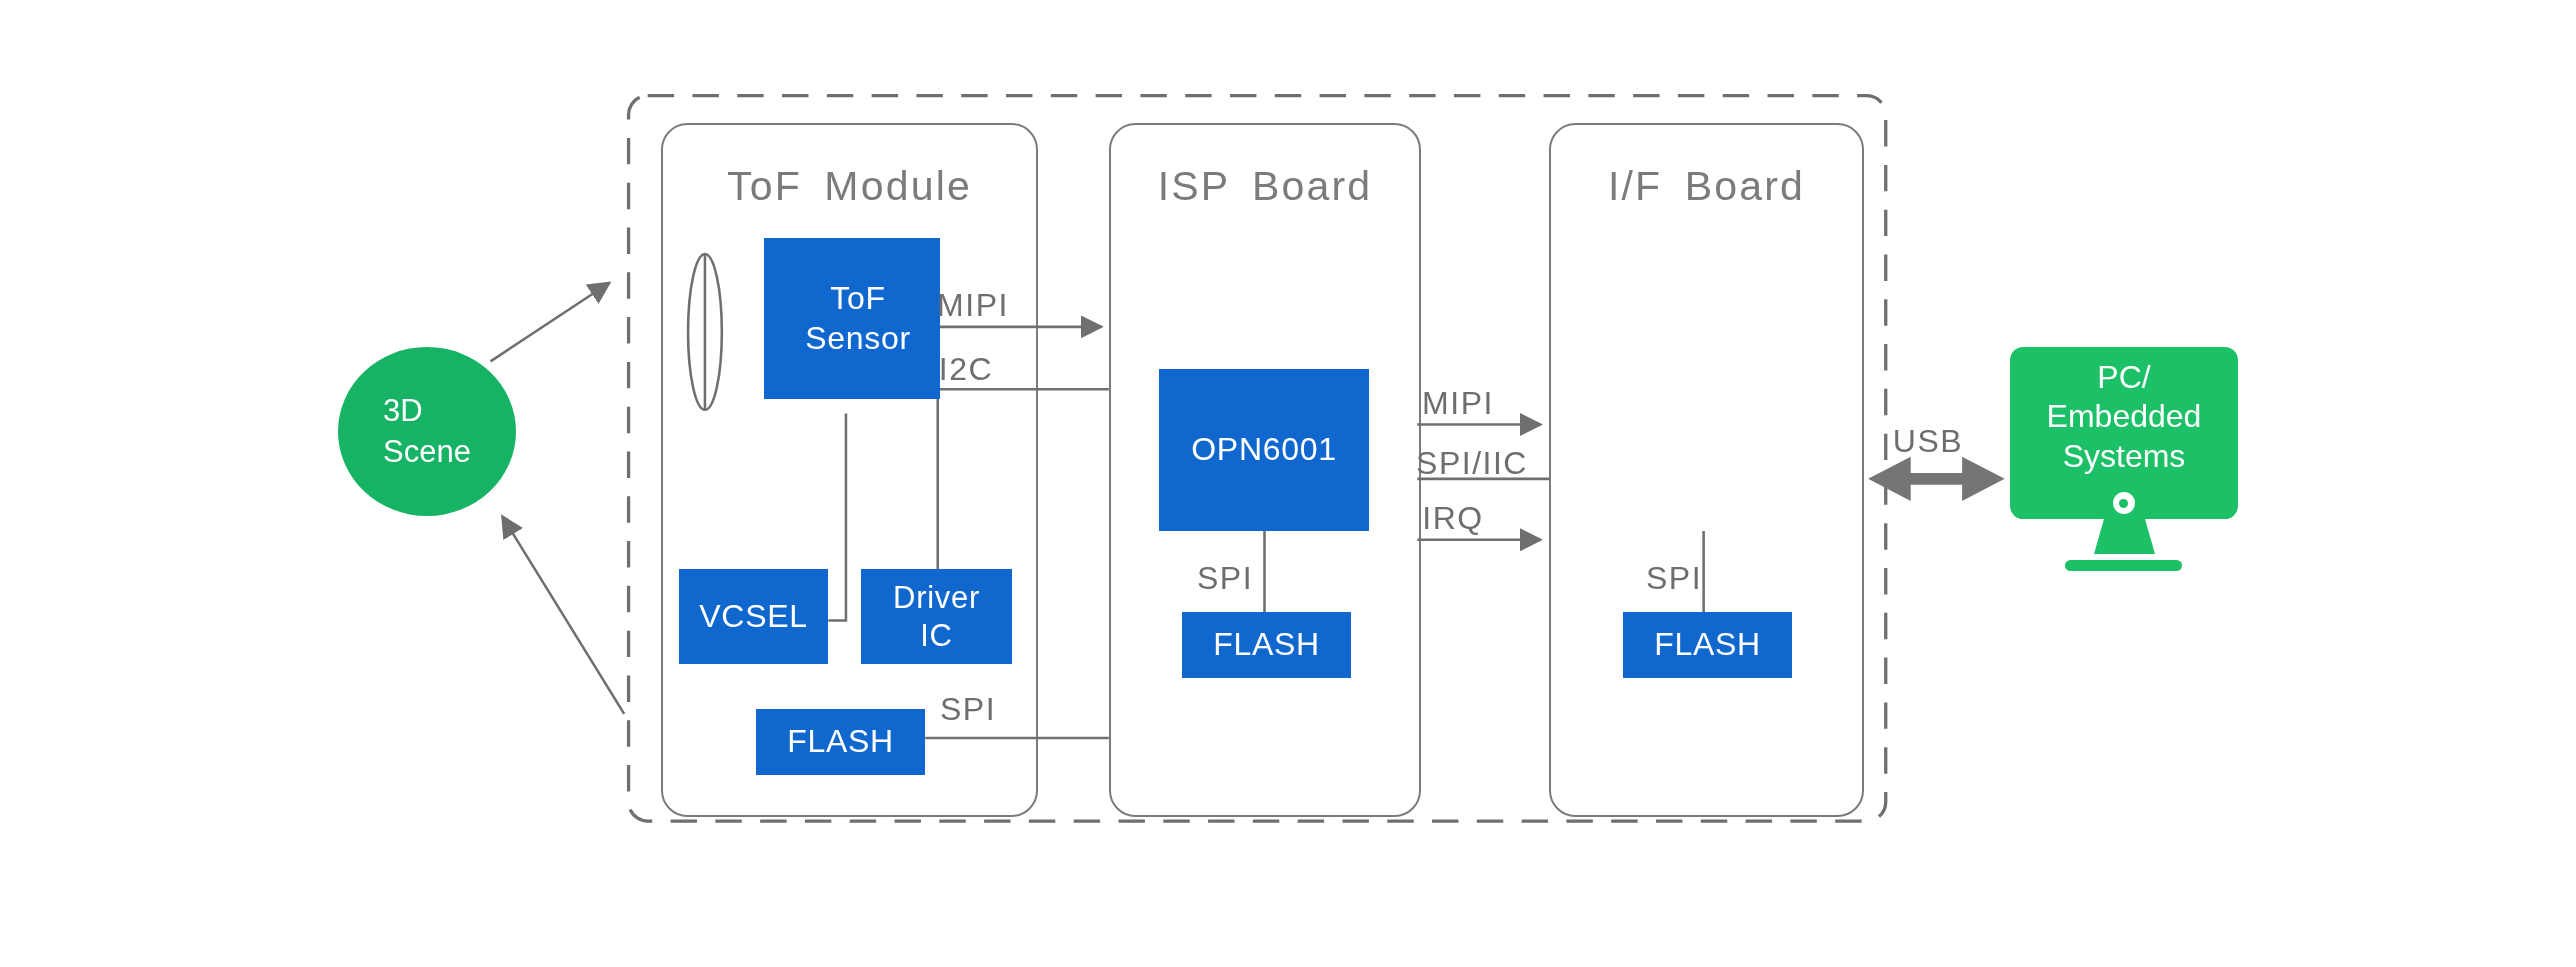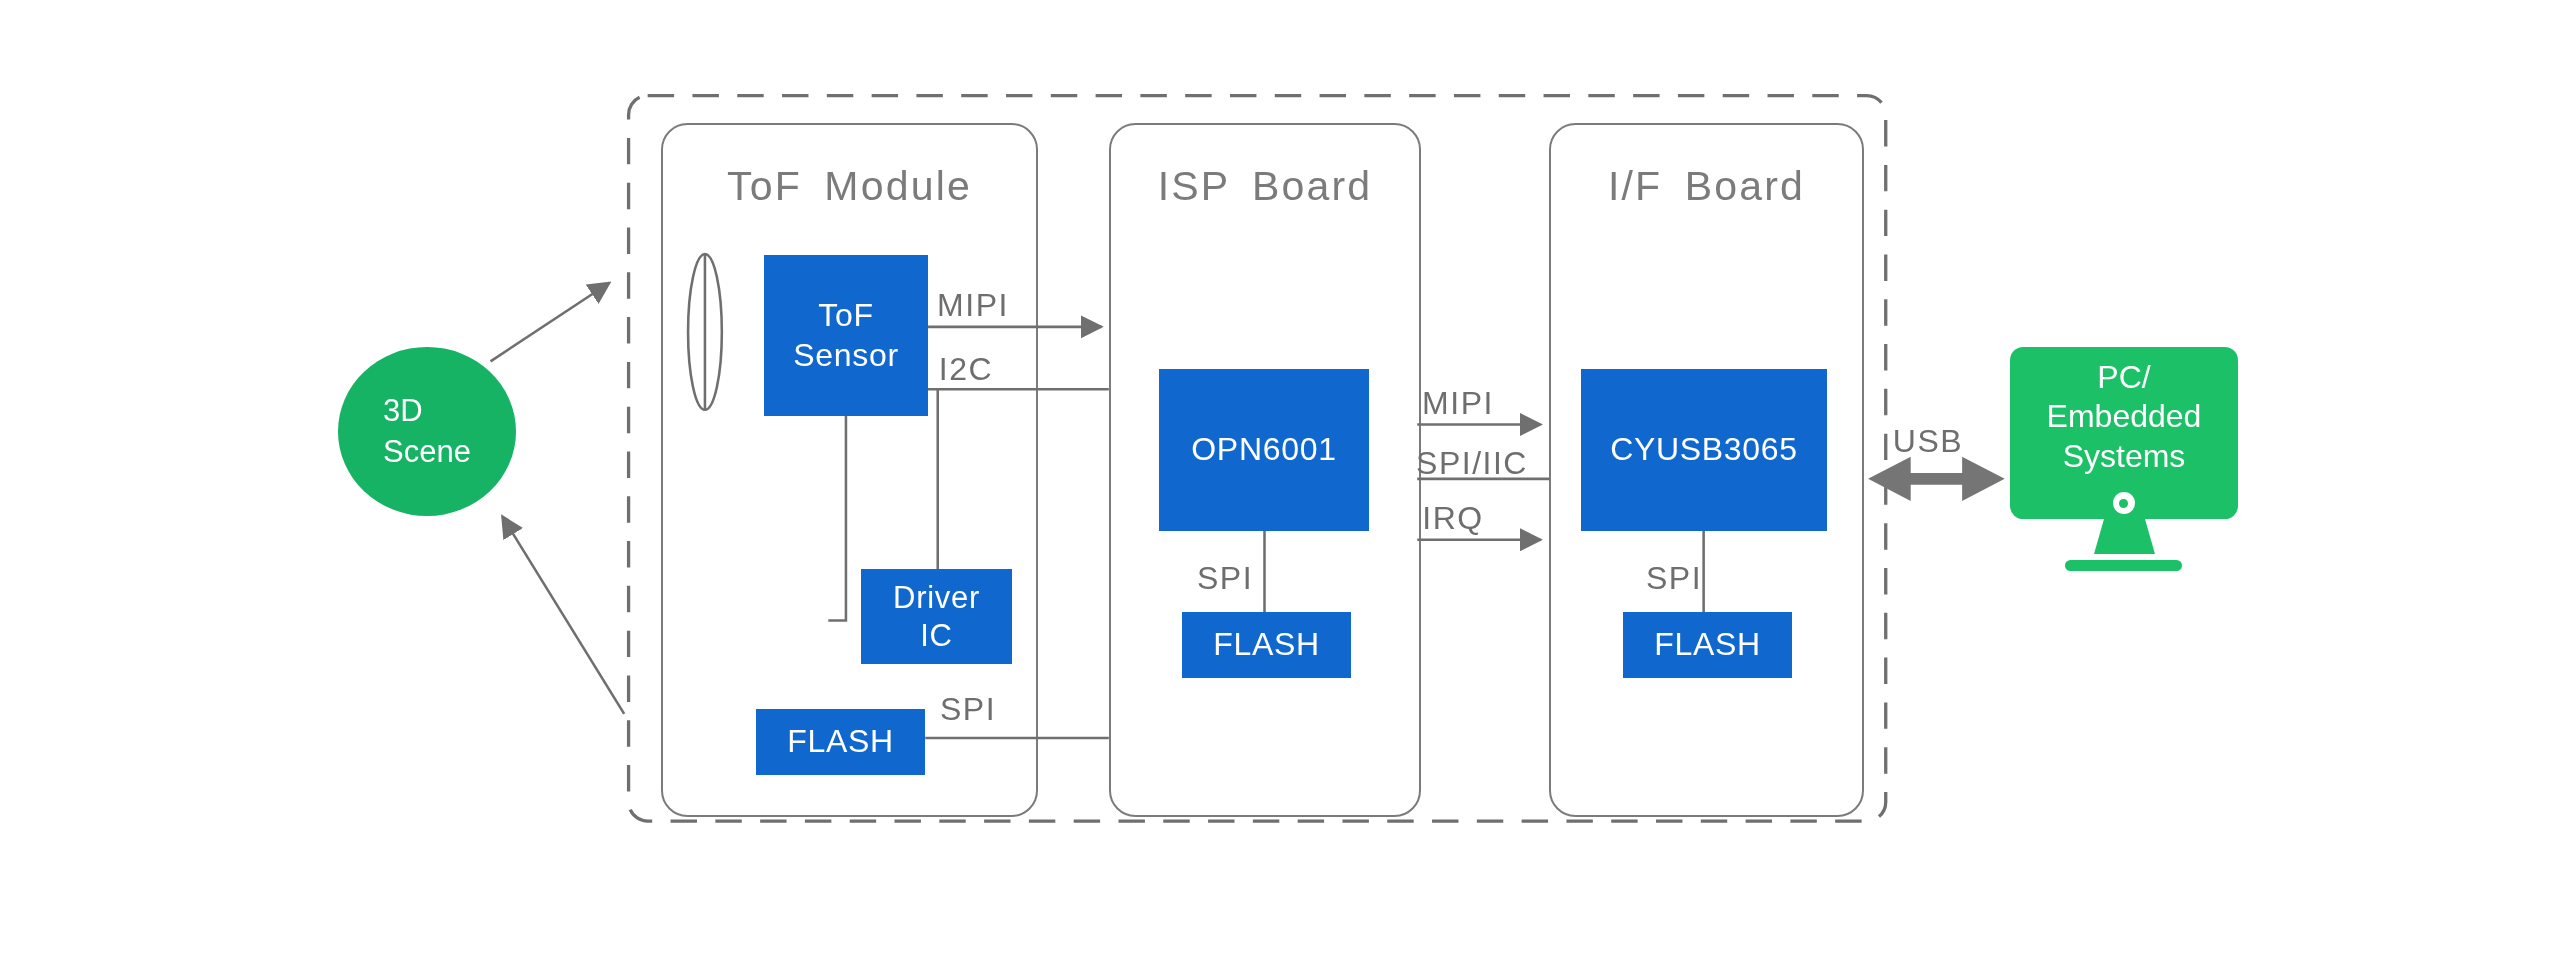--- a/index.html
+++ b/index.html
@@ -98,28 +98,28 @@
     <g>
       <line x1="2598" y1="652" x2="2676" y2="652" class="s-usb"></line>
       <polygon points="2544,652 2602,622 2602,682" class="s-usb-head"></polygon>
       <polygon points="2730,652 2672,622 2672,682" class="s-usb-head"></polygon>
     </g>
   </svg>
 
   <div class="scene">3D
 Scene</div>
 
-  <div class="blue-box" style="left:764px;top:255px;width:164px;height:161px;">ToF
+  <div class="blue-box" style="left:764px;top:238px;width:164px;height:161px;padding-left:12px;">ToF
 Sensor</div>
+  <div class="blue-box" style="left:679px;top:569px;width:149px;height:95px;">VCSEL</div>
   <div class="blue-box" style="left:861px;top:569px;width:151px;height:95px;font-size:31px;">Driver
 IC</div>
   <div class="blue-box" style="left:756px;top:709px;width:169px;height:66px;">FLASH</div>
   <div class="blue-box" style="left:1159px;top:369px;width:210px;height:162px;">OPN6001</div>
   <div class="blue-box" style="left:1182px;top:612px;width:169px;height:66px;">FLASH</div>
-  <div class="blue-box" style="left:1581px;top:369px;width:246px;height:162px;">CYUSB3065</div>
   <div class="blue-box" style="left:1623px;top:612px;width:169px;height:66px;">FLASH</div>
 
   <div class="conn-label" style="left:973px;top:305px;">MIPI</div>
   <div class="conn-label" style="left:966px;top:369px;">I2C</div>
   <div class="conn-label" style="left:968px;top:709px;">SPI</div>
   <div class="conn-label" style="left:1225px;top:578px;">SPI</div>
   <div class="conn-label" style="left:1458px;top:403px;">MIPI</div>
   <div class="conn-label" style="left:1472px;top:463px;">SPI/IIC</div>
   <div class="conn-label" style="left:1453px;top:518px;">IRQ</div>
   <div class="conn-label" style="left:1674px;top:578px;">SPI</div>

